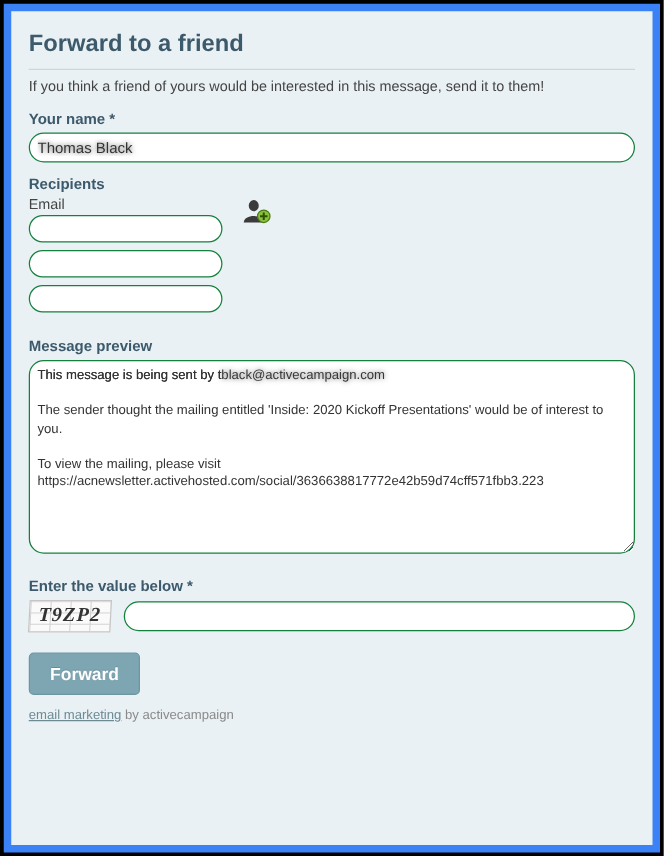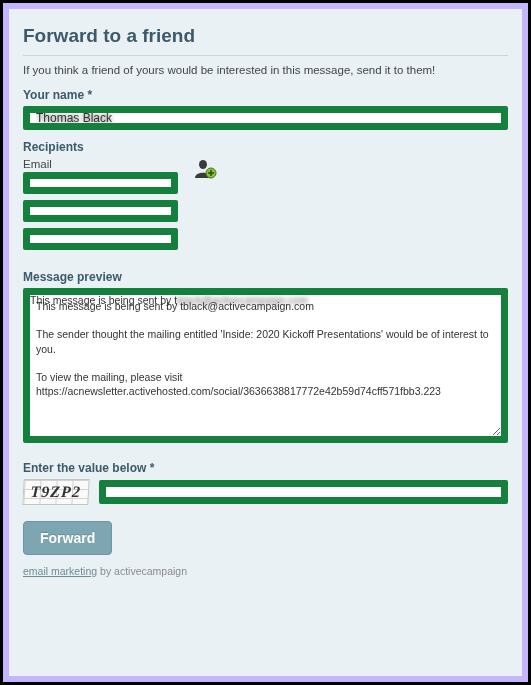--- a/index.html
+++ b/index.html
@@ -5,21 +5,21 @@
   * { box-sizing: border-box; }
   html, body { margin: 0; padding: 0; }
   body {
     font-family: "Helvetica Neue", Helvetica, Arial, sans-serif;
     background: #fff;
   }
   .outer {
     width: 531px;
     height: 685px;
     border: 3px solid #000;
-    background: #c4b5fd;
+    background: #3b82f6;
     padding: 6px;
     position: relative;
   }
   .panel {
     width: 100%;
     height: 100%;
     background: #eaf1f4;
     padding: 12px 14px;
     overflow: hidden;
   }
@@ -45,22 +45,22 @@
     color: #3c5a6b;
     margin: 0 0 4px 0;
   }
   .sublabel {
     font-size: 11.5px;
     color: #444;
     margin: 0 0 2px 0;
   }
   input.text, textarea.text {
     width: 100%;
-    border: 7px solid #15803d;
-    border-radius: 2px;
+    border: 1px solid #15803d;
+    border-radius: 12px;
     background: #fff;
     font-size: 12px;
     color: #333;
     padding: 4px 6px;
     font-family: inherit;
   }
   input.text.full { height: 24px; }
   .blurred {
     color: transparent;
     text-shadow: 0 0 4px rgba(80,80,80,0.9);

